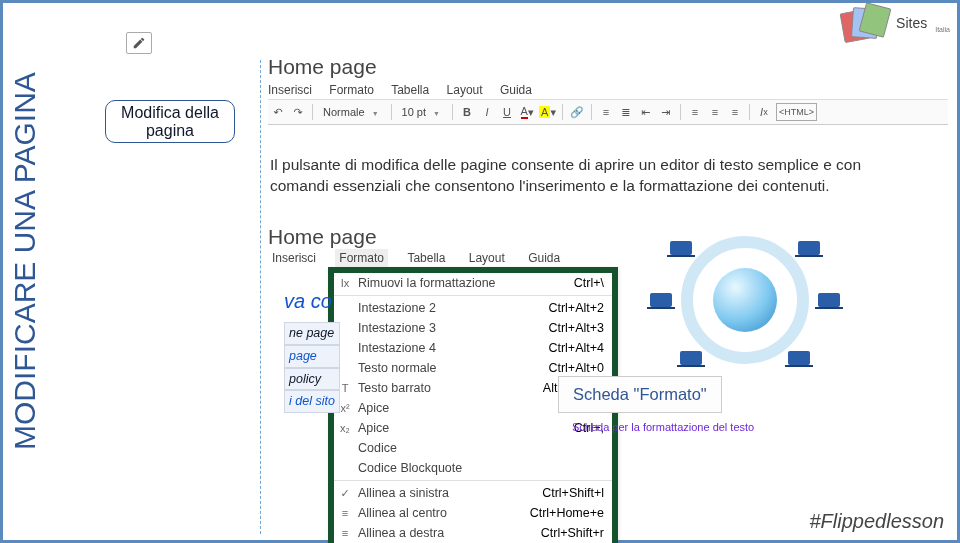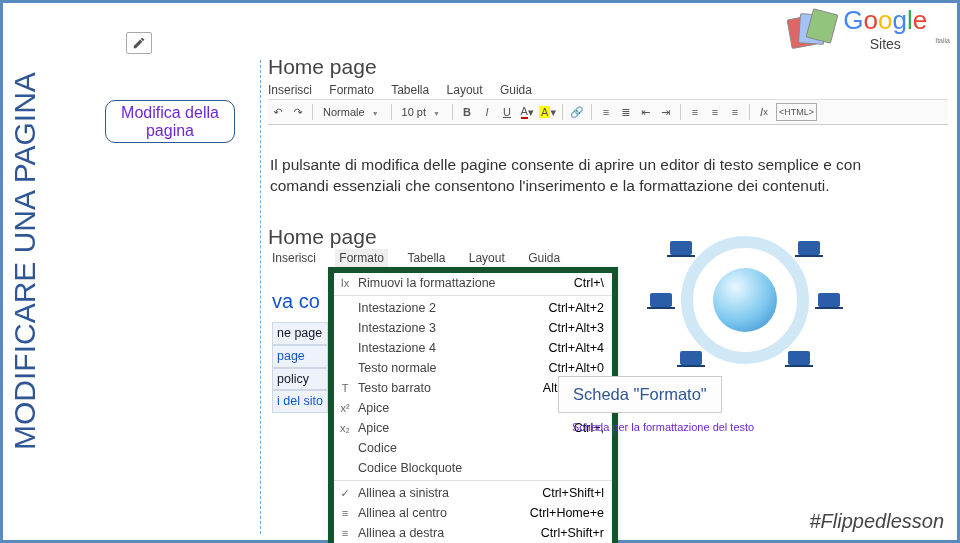--- a/index.html
+++ b/index.html
@@ -31,21 +31,21 @@
   .tag-box {
     position: absolute;
     left: 105px;
     top: 100px;
     width: 130px;
     border: 1.6px solid #2f5695;
     border-radius: 10px;
     padding: 3px 6px;
     text-align: center;
     font-size: 16px;
-    color: #6d28d9;
+    color: #0f172a;
     background: #fff;
     line-height: 1.1;
   }
   .edit-icon {
     position: absolute;
     left: 126px;
     top: 32px;
     width: 26px;
     height: 22px;
     border: 1px solid #aaa;
@@ -164,24 +164,25 @@
     color:#000000;
   }
   .dropdown .item .ico {
     position:absolute; left:4px; width:14px; text-align:center; color:#666; font-size:11px;
   }
   .dropdown .div { height:1px; background:#e0e0e0; margin:2px 0; }
 
   
   .partial-nav {
     position:absolute;
-    left: 272px;
+    left: 284px;
     top: 286px;
     font-size: 12.5px;
     line-height: 1.5;
+    font-style: italic;
   }
   .partial-nav .va { color:#1155cc; font-size:20px; font-weight:500; margin-bottom:6px;}
   .partial-nav .lnk { color:#1155cc; }
   .partial-nav .lnk.red { color:#0f172a; }
   .partial-nav .box{ border:1px solid #d0d7e4; padding:1px 4px; margin-bottom:0; background:#eef3fb;}
 
   .scheda-box {
     position: absolute;
     left: 558px;
     top: 376px;
@@ -248,23 +249,20 @@
 
 <div class="connector"></div>
 
 <div class="logo-stack">
   <div class="sites-icons">
     <div class="sheet s1"></div>
       <div class="sheet s2"></div>
       <div class="sheet s3"></div>
   </div>
   <div>
-    <div class="google-logo">
-      <span class="g-blue">G</span><span class="g-red">o</span><span class="g-yellow">o</span><span class="g-blue">g</span><span class="g-green">l</span><span class="g-red">e</span>
-    </div>
     <div class="sites-label">Sites</div>
   </div>
   <div class="italia">Italia</div>
 </div>
 
 <div class="editor1">
   <div class="title">Home page</div>
   <div class="menus">
     <span>Inserisci</span>
     <span>Formato</span>

